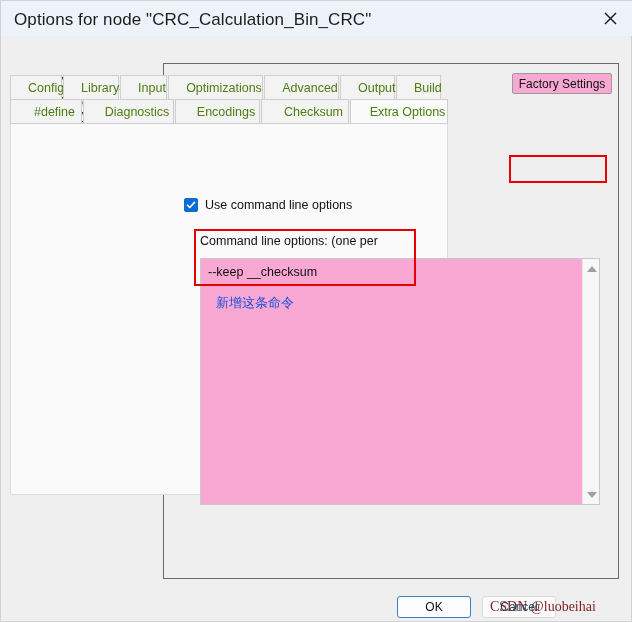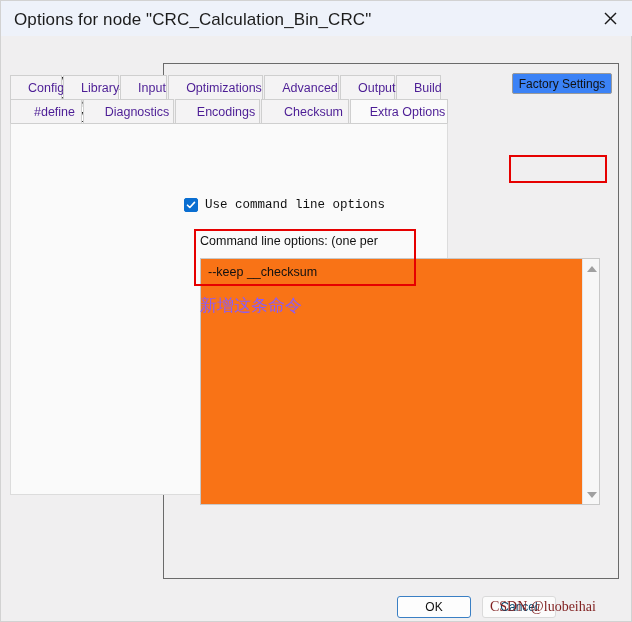--- a/index.html
+++ b/index.html
@@ -116,21 +116,21 @@
     background: #f0eff0;
     border: 1px solid #6a6a6a;
     box-sizing: border-box;
   }
   #factory-btn {
     position: absolute;
     left: 348px;
     top: 9px;
     width: 100px;
     height: 21px;
-    background: #3b82f6;
+    background: #f9a8d4;
     border: 1px solid #9a9a9a;
     border-radius: 2px;
     font-size: 12px;
     color: #111;
     display: flex;
     align-items: center;
     justify-content: center;
     box-sizing: border-box;
     cursor: default;
   }
@@ -147,21 +147,21 @@
     height: 24px;
   }
   .tab {
     height: 24px;
     line-height: 24px;
     background: #f4f3f4;
     border: 1px solid #cfcfcf;
     border-bottom: none;
     box-sizing: border-box;
     font-size: 12.5px;
-    color: #4c1d95;
+    color: #4d7c0f;
     text-align: center;
     margin-right: 1px;
     cursor: default;
     white-space: nowrap;
     padding-left: 17px;
   }
   .tab.active {
     background: #fafafa;
     border-color: #cfcfcf;
     font-weight: normal;
@@ -210,59 +210,59 @@
     display: flex;
     align-items: center;
     justify-content: center;
     box-sizing: border-box;
   }
   #cb-label {
     margin-left: 7px;
     font-size: 12.5px;
     color: #111;
     white-space: nowrap;
-    font-family: Liberation Mono, monospace;
   }
 
   
   #cmd-label {
     position: absolute;
     left: 199px;
     top: 233px;
     font-size: 12.5px;
     color: #111;
     white-space: nowrap;
   }
   #cmd-area {
     position: absolute;
     left: 199px;
     top: 257px;
     width: 400px;
     height: 247px;
-    background: #f97316;
+    background: #f9a8d4;
     border: 1px solid #c8c8c8;
     box-sizing: border-box;
     overflow: hidden;
   }
   #cmd-text {
     position: absolute;
     left: 7px;
     top: 6px;
     font-size: 12.5px;
     color: #111;
     white-space: nowrap;
   }
   #cn-note {
     position: absolute;
     left: 199px;
     top: 293px;
-    font-size: 17px;
-    color: #8b5cf6;
+    font-size: 13px;
+    color: #1d4ed8;
     font-family: "DejaVu Sans", "Liberation Sans", sans-serif;
     white-space: nowrap;
+    padding-left: 16px;
   }
   
   #cmd-annot {
     position: absolute;
     left: 193px;
     top: 228px;
     width: 222px;
     height: 57px;
     border: 2px solid #e60000;
     box-sizing: border-box;

